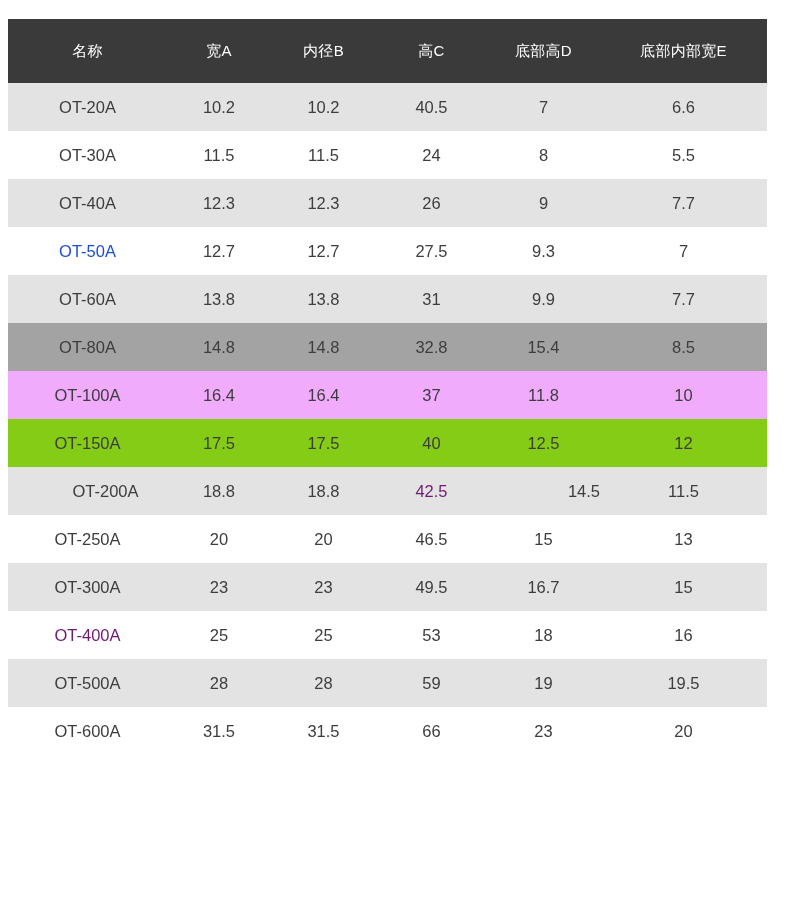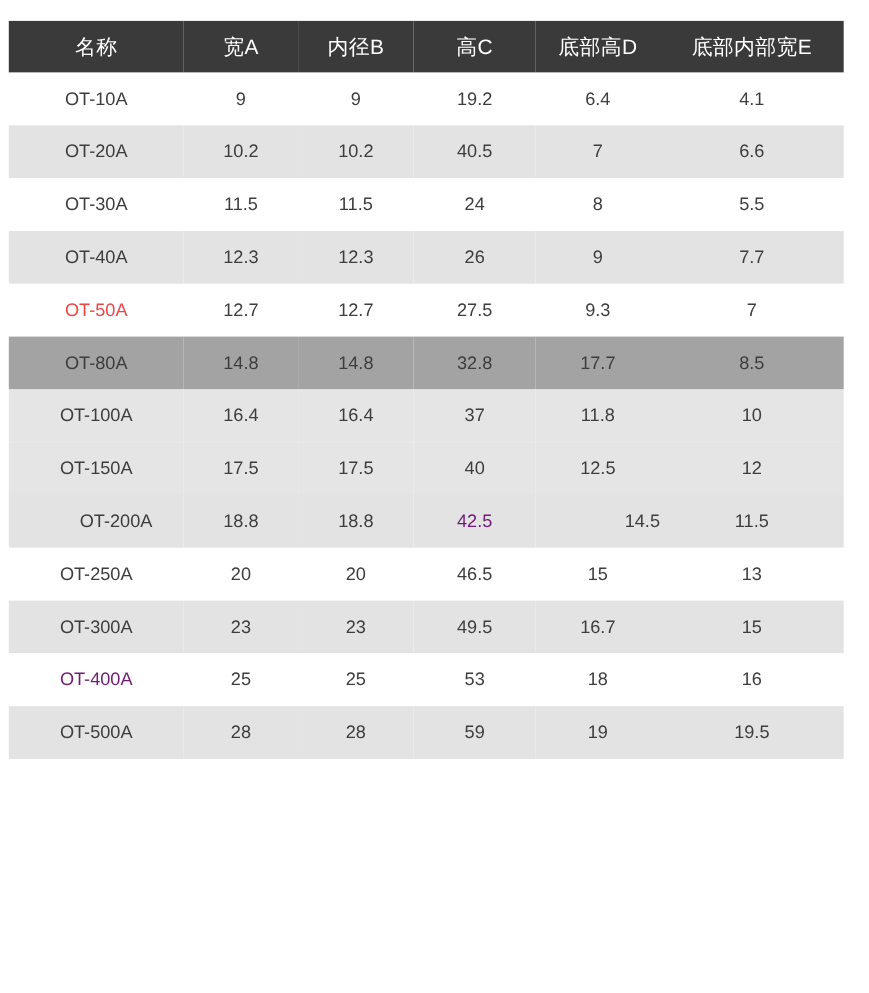--- a/index.html
+++ b/index.html
@@ -28,23 +28,23 @@
   table.spec-table col.c-a     { width: 104px; }
   table.spec-table col.c-b     { width: 105px; }
   table.spec-table col.c-c     { width: 111px; }
   table.spec-table col.c-d     { width: 113px; }
   table.spec-table col.c-e     { width: 167px; }
 
   thead tr.header-row {
     background: #3a3a3a;
   }
   thead th {
-    height: 47px;
+    height: 64px;
     color: #ffffff;
-    font-size: 19px;
+    font-size: 15px;
     font-weight: normal;
     text-align: center;
     vertical-align: middle;
     padding: 0;
     letter-spacing: 0.3px;
   }
   tbody td {
     height: 48px;
     padding: 0;
     text-align: center;
@@ -73,28 +73,20 @@
       <tr class="header-row" style="background: rgb(58, 58, 58);">
           <th style="color: rgb(255, 255, 255);">名称</th>
           <th style="color: rgb(255, 255, 255);">宽A</th>
           <th style="color: rgb(255, 255, 255);">内径B</th>
           <th style="color: rgb(255, 255, 255);">高C</th>
           <th style="color: rgb(255, 255, 255);">底部高D</th>
           <th style="color: rgb(255, 255, 255);">底部内部宽E</th>
         </tr>
     </thead>
     <tbody>
-        <tr class="row-odd" style="background: rgb(255, 255, 255);">
-          <td style="color: rgb(61, 61, 61);">OT-10A</td>
-          <td style="color: rgb(61, 61, 61);">9</td>
-          <td style="color: rgb(61, 61, 61);">9</td>
-          <td style="color: rgb(61, 61, 61);">19.2</td>
-          <td style="color: rgb(61, 61, 61);">6.4</td>
-          <td style="color: rgb(61, 61, 61);">4.1</td>
-        </tr>
         <tr class="row-even" style="background: rgb(227, 227, 227);">
           <td style="color: rgb(61, 61, 61);">OT-20A</td>
           <td style="color: rgb(61, 61, 61);">10.2</td>
           <td style="color: rgb(61, 61, 61);">10.2</td>
           <td style="color: rgb(61, 61, 61);">40.5</td>
           <td style="color: rgb(61, 61, 61);">7</td>
           <td style="color: rgb(61, 61, 61);">6.6</td>
         </tr>
         <tr class="row-odd" style="background: rgb(255, 255, 255);">
           <td style="color: rgb(61, 61, 61);">OT-30A</td>
@@ -106,44 +98,52 @@
         </tr>
         <tr class="row-even" style="background: rgb(227, 227, 227);">
           <td style="color: rgb(61, 61, 61);">OT-40A</td>
           <td style="color: rgb(61, 61, 61);">12.3</td>
           <td style="color: rgb(61, 61, 61);">12.3</td>
           <td style="color: rgb(61, 61, 61); margin-top: 36px;">26</td>
           <td style="color: rgb(61, 61, 61);">9</td>
           <td style="color: rgb(61, 61, 61);">7.7</td>
         </tr>
         <tr class="row-odd" style="background: rgb(255, 255, 255);">
-          <td style="color: #ef4444;">OT-50A</td>
+          <td style="color: #1d4ed8;">OT-50A</td>
           <td style="color: rgb(61, 61, 61);">12.7</td>
           <td style="color: rgb(61, 61, 61);">12.7</td>
           <td style="color: rgb(61, 61, 61);">27.5</td>
           <td style="color: rgb(61, 61, 61);">9.3</td>
           <td style="color: rgb(61, 61, 61);">7</td>
         </tr>
+        <tr class="row-even" style="background: rgb(227, 227, 227);">
+          <td style="color: rgb(61, 61, 61);">OT-60A</td>
+          <td style="color: rgb(61, 61, 61);">13.8</td>
+          <td style="color: rgb(61, 61, 61);">13.8</td>
+          <td style="color: rgb(61, 61, 61);">31</td>
+          <td style="color: rgb(61, 61, 61);">9.9</td>
+          <td style="color: rgb(61, 61, 61);">7.7</td>
+        </tr>
         <tr class="row-odd" style="background: #a3a3a3;">
           <td style="color: rgb(61, 61, 61);">OT-80A</td>
           <td style="color: rgb(61, 61, 61);">14.8</td>
           <td style="color: rgb(61, 61, 61);">14.8</td>
           <td style="color: rgb(61, 61, 61);">32.8</td>
-          <td style="color: rgb(61, 61, 61);">17.7</td>
+          <td style="color: rgb(61, 61, 61);">15.4</td>
           <td style="color: rgb(61, 61, 61);">8.5</td>
         </tr>
-        <tr class="row-even" style="background: #e5e5e5;">
+        <tr class="row-even" style="background: #f0abfc;">
           <td style="color: rgb(61, 61, 61);">OT-100A</td>
           <td style="color: rgb(61, 61, 61);">16.4</td>
           <td style="color: rgb(61, 61, 61);">16.4</td>
           <td style="color: rgb(61, 61, 61);">37</td>
           <td style="color: rgb(61, 61, 61);">11.8</td>
           <td style="color: rgb(61, 61, 61);">10</td>
         </tr>
-        <tr class="row-odd" style="background: #e5e5e5;">
+        <tr class="row-odd" style="background: #84cc16;">
           <td style="color: rgb(61, 61, 61);">OT-150A</td>
           <td style="color: rgb(61, 61, 61);">17.5</td>
           <td style="color: rgb(61, 61, 61);">17.5</td>
           <td style="color: rgb(61, 61, 61);">40</td>
           <td style="color: rgb(61, 61, 61);">12.5</td>
           <td style="color: rgb(61, 61, 61);">12</td>
         </tr>
         <tr class="row-even" style="background: rgb(227, 227, 227);">
           <td style="color: rgb(61, 61, 61); padding-left: 36px;">OT-200A</td>
           <td style="color: rgb(61, 61, 61);">18.8</td>
@@ -177,15 +177,23 @@
           <td style="color: rgb(61, 61, 61);">16</td>
         </tr>
         <tr class="row-even" style="background: rgb(227, 227, 227);">
           <td style="color: rgb(61, 61, 61);">OT-500A</td>
           <td style="color: rgb(61, 61, 61);">28</td>
           <td style="color: rgb(61, 61, 61);">28</td>
           <td style="color: rgb(61, 61, 61);">59</td>
           <td style="color: rgb(61, 61, 61);">19</td>
           <td style="color: rgb(61, 61, 61);">19.5</td>
         </tr>
+        <tr class="row-odd" style="background: rgb(255, 255, 255);">
+          <td style="color: rgb(61, 61, 61);">OT-600A</td>
+          <td style="color: rgb(61, 61, 61);">31.5</td>
+          <td style="color: rgb(61, 61, 61);">31.5</td>
+          <td style="color: rgb(61, 61, 61);">66</td>
+          <td style="color: rgb(61, 61, 61);">23</td>
+          <td style="color: rgb(61, 61, 61);">20</td>
+        </tr>
       </tbody>
   </table>
 </div>
 
 </body></html>

